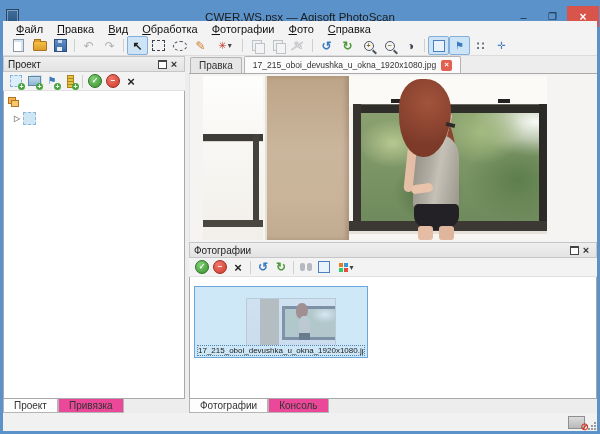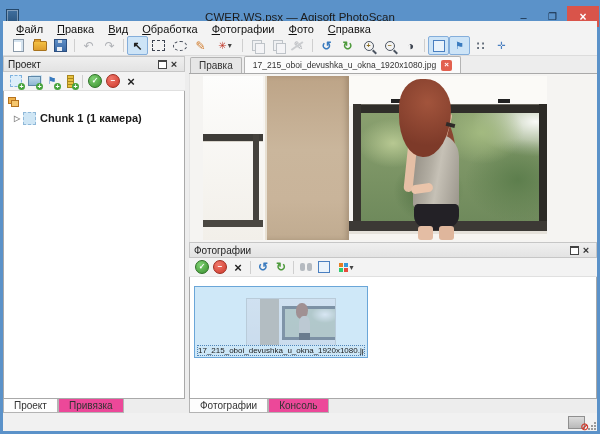--- a/index.html
+++ b/index.html
@@ -330,21 +330,20 @@
               <span class="x-del">×</span>
             </span>
         </div>
         <div class="tree">
           <div class="tree-row">
             <span class="i-chunks"></span>
           </div>
           <div class="tree-row chunk">
             <span class="expander">▷</span>
             <span class="i-chunk"></span>
-            <span>Chunk 1 (1 камера)</span>
           </div>
         </div>
         <div class="dock-tabs">
           <span class="dtab active">Проект</span>
           <span class="dtab">Привязка</span>
         </div>
       </div>
 
       <div class="splitter"></div>
 

